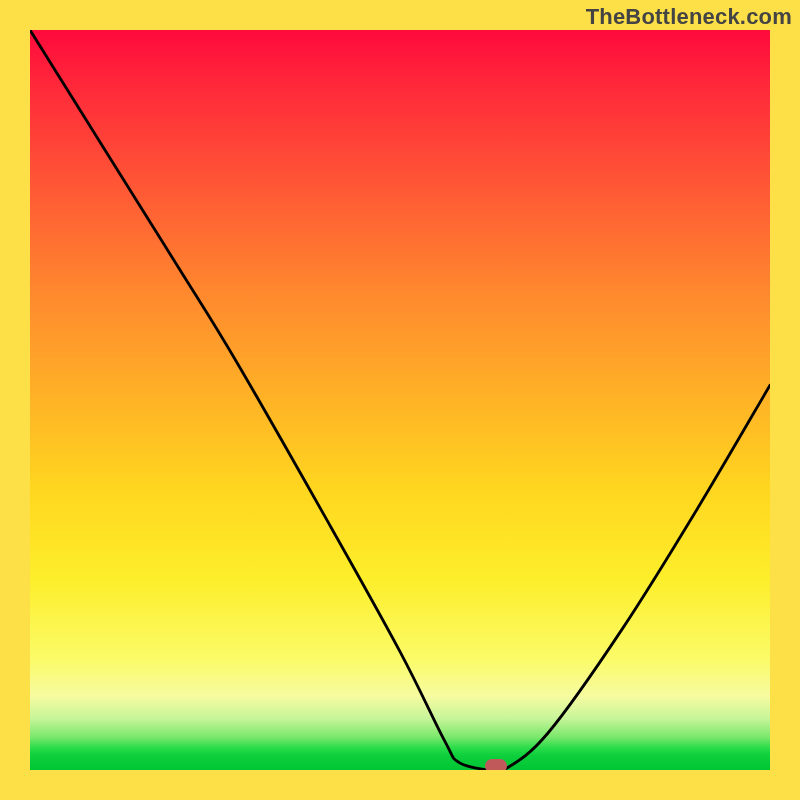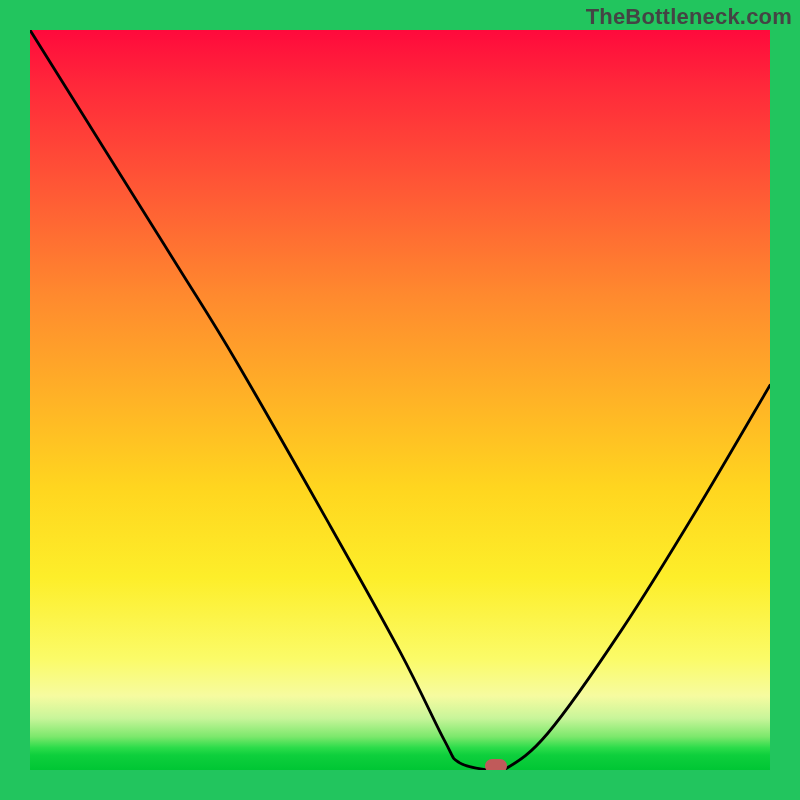--- a/index.html
+++ b/index.html
@@ -8,21 +8,21 @@
     width: 800px;
     height: 800px;
     background: #000;
     overflow: hidden;
     font-family: Arial, Helvetica, sans-serif;
   }
   .frame {
     position: relative;
     width: 800px;
     height: 800px;
-    background: #22c55e;
+    background: #fde047;
   }
   .watermark {
     position: absolute;
     top: 4px;
     right: 8px;
     color: #444;
     font-size: 22px;
     font-weight: 600;
     letter-spacing: 0.2px;
     z-index: 10;

